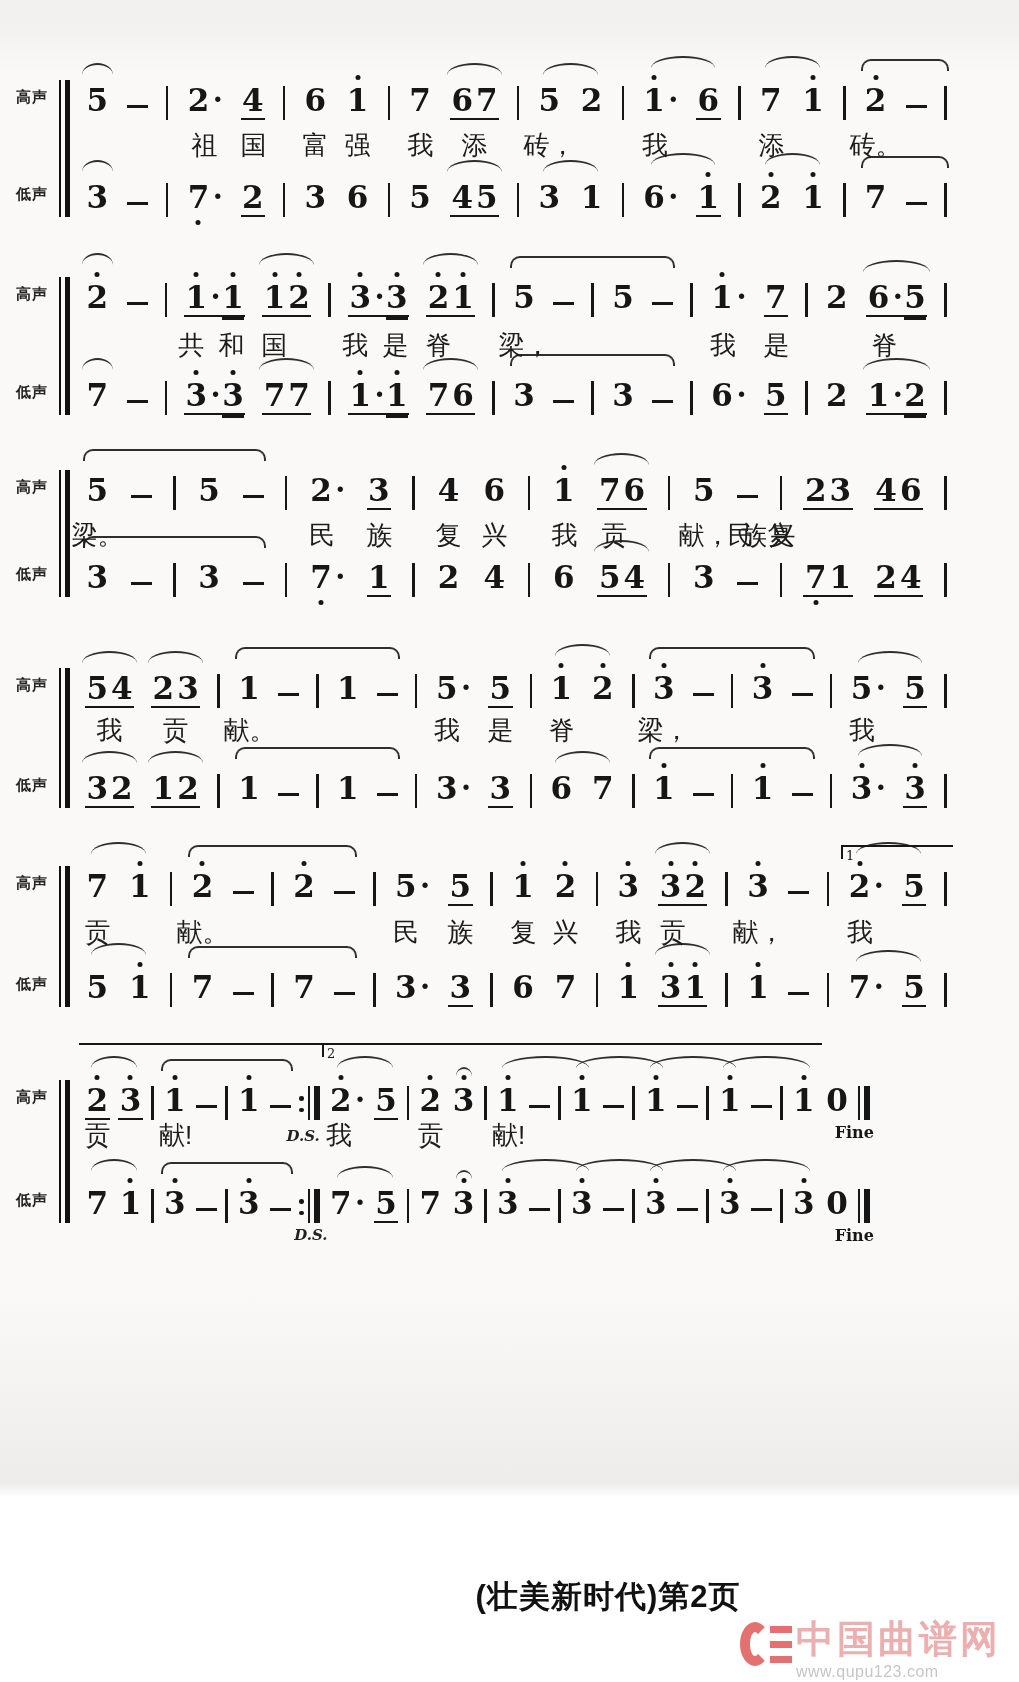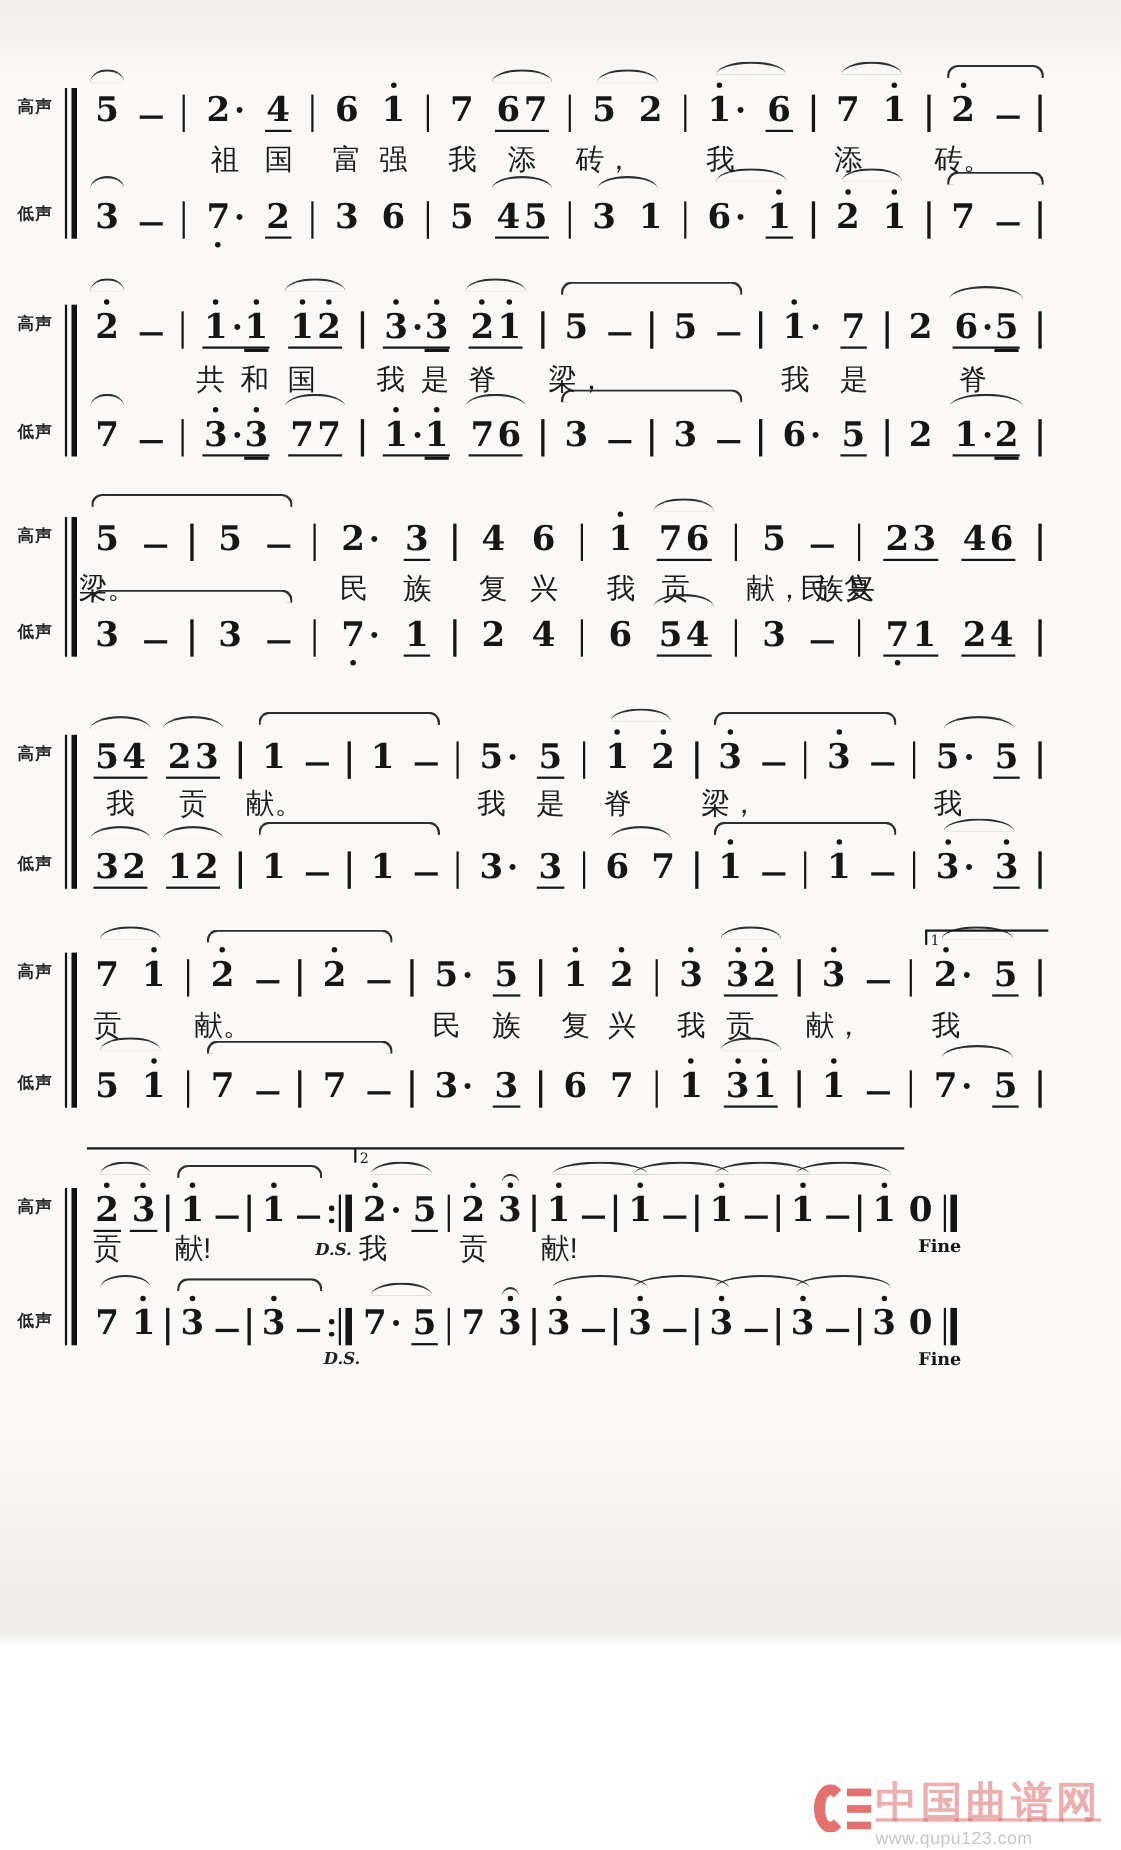--- a/index.html
+++ b/index.html
@@ -37,21 +37,21 @@
   .volta{position:absolute;border-top:2px solid #161616;height:14px;}
   .vtick{position:absolute;top:-1px;width:2px;height:13px;background:#161616;display:block;}
   .vlab{position:absolute;top:1px;font:400 13px "DejaVu Serif",serif;color:#161616;display:block;font-style:normal;}
   .footer-title{position:absolute;top:1576px;left:608px;transform:translateX(-50%);font:700 31px "Liberation Sans",sans-serif;color:#111;white-space:nowrap;letter-spacing:1px;}
   .watermark{position:absolute;top:1620px;left:740px;display:flex;align-items:flex-start;}
   .wm-logo{position:relative;width:52px;height:52px;margin-right:4px;flex:0 0 auto;}
   .wm-c{position:absolute;left:0;top:2px;width:30px;height:44px;border-radius:50%;border:10px solid rgba(221,82,80,.82);border-right-color:transparent;box-sizing:border-box;}
   .wm-b{position:absolute;left:30px;width:22px;height:7px;background:rgba(221,82,80,.82);}
   .wm-b1{top:6px;}.wm-b2{top:21px;}.wm-b3{top:36px;}
   .wm-text{display:flex;flex-direction:column;}
-  .wm-name{font:700 38px "Liberation Sans",sans-serif;color:rgba(213,95,93,.5);letter-spacing:3px;line-height:1.05;white-space:nowrap;text-decoration:underline;}
+  .wm-name{font:700 38px "Liberation Sans",sans-serif;color:rgba(213,95,93,.5);letter-spacing:3px;line-height:1.05;white-space:nowrap;}
   .wm-url{font:400 16px "Liberation Sans",sans-serif;color:#c7c6c4;letter-spacing:.5px;margin-top:3px;}
 </style>
 </head>
 <body>
 
 <div class="canvas">
   <div id="score">
       <div class="system" style="top: 76px;">
         <div class="noterow" style="top: 0px; width: 862px;">
           <span class="tok note">
@@ -967,20 +967,21 @@
         <span class="lyr" style="left: 508.5px; top: 42px; transform: translateX(-50%);">献!</span>
         <span class="fine" style="top: 47px; left: 870px; transform: translateX(-90%);">Fine</span>
         <span class="ds" style="top: 150px; left: 301px; transform: translateX(-20%);">D.S.</span>
         <span class="fine" style="top: 150px; left: 870px; transform: translateX(-90%);">Fine</span>
         <div class="volta" style="left: 79px; width: 743px; top: -33px;">
           <i class="vtick" style="left: 243px;"></i>
           <i class="vlab" style="left: 248px;">2</i>
         </div>
       </div>
     </div>
+  <div class="footer-title">(壮美新时代)第2页</div>
   <div class="watermark">
     <div class="wm-logo">
       <i class="wm-c"></i>
         <i class="wm-b wm-b1"></i>
         <i class="wm-b wm-b2"></i>
         <i class="wm-b wm-b3"></i>
     </div>
     <div class="wm-text">
       <div class="wm-name">中国曲谱网</div>
       <div class="wm-url">www.qupu123.com</div>

